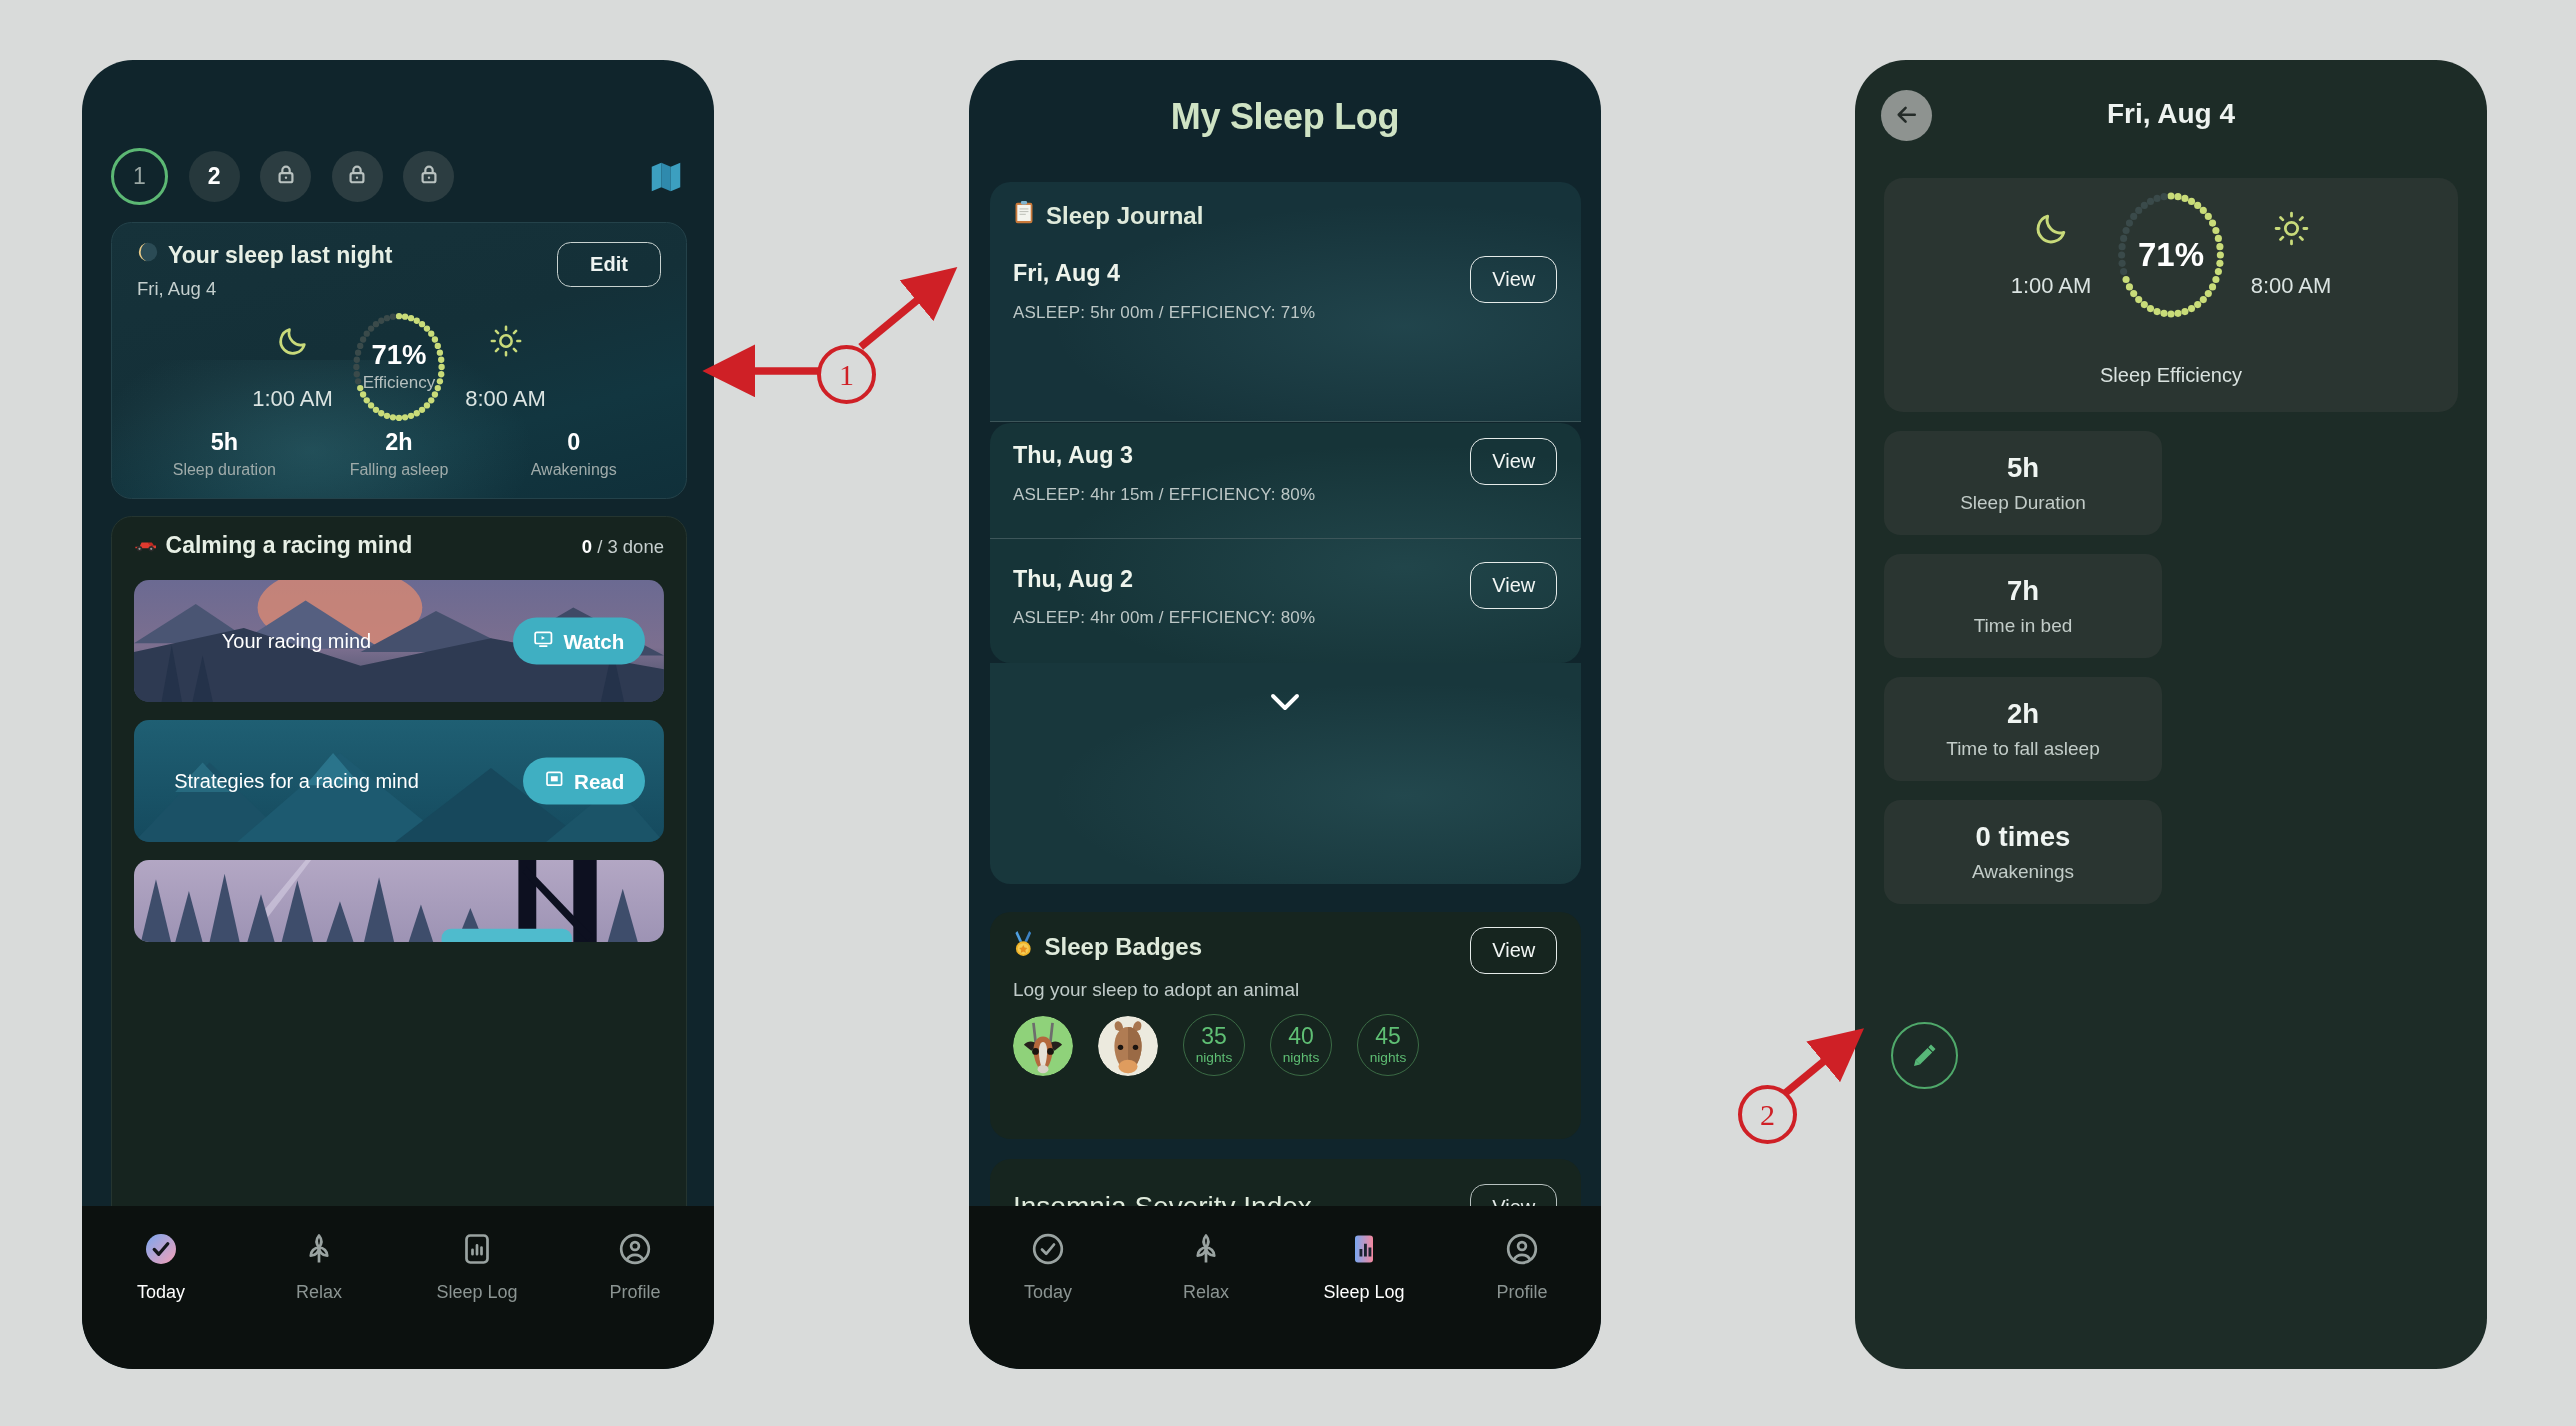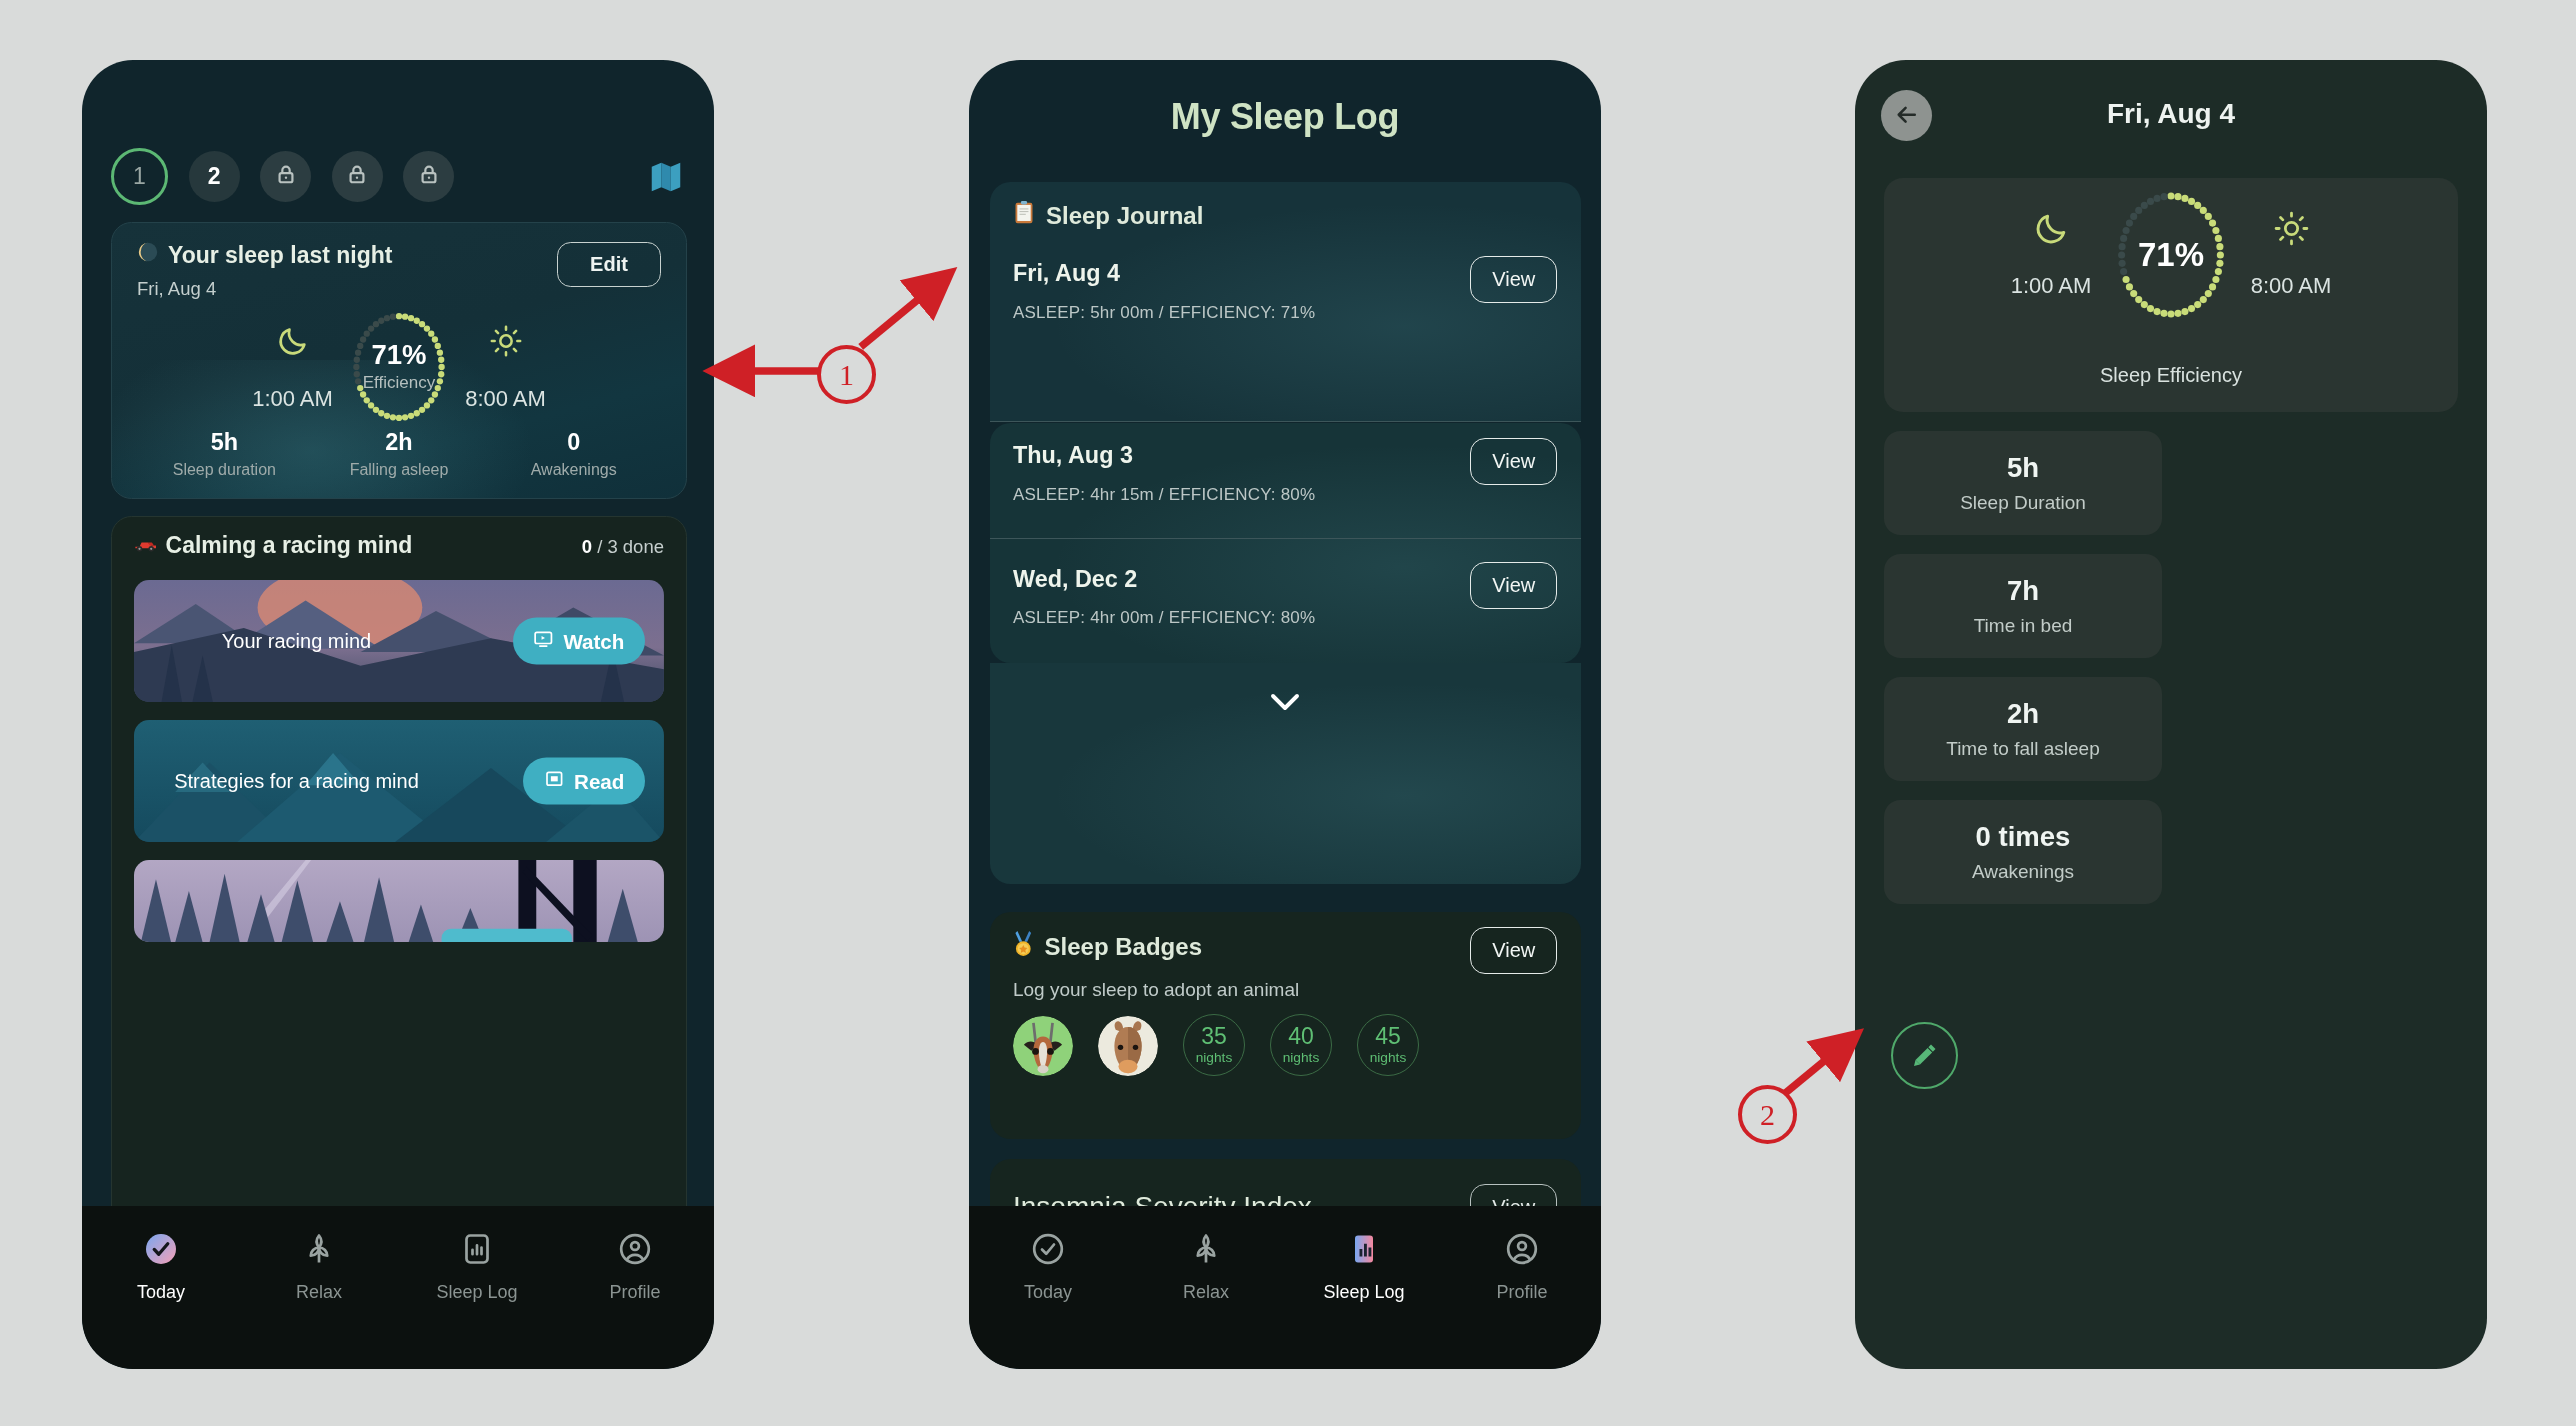--- a/index.html
+++ b/index.html
@@ -488,21 +488,21 @@
 
   <div class="card" id="jcard2">
     <div class="jcard-glow"></div>
     <div class="jrow">
       <div class="d" style="top:19px">Thu, Aug 3</div>
       <div class="s" style="top:62px">ASLEEP: 4hr 15m / EFFICIENCY: 80%</div>
       <div class="viewbtn" style="right:23.4px;top:15px">View</div>
     </div>
     <div class="jdiv" style="top:115px"></div>
     <div class="jrow">
-      <div class="d" style="top:143px">Wed, Dec 2</div>
+      <div class="d" style="top:143px">Thu, Aug 2</div>
       <div class="s" style="top:185px">ASLEEP: 4hr 00m / EFFICIENCY: 80%</div>
       <div class="viewbtn" style="right:23.4px;top:139px">View</div>
     </div>
   </div>
 
   <div class="card" id="jcard3">
     <div class="jcard-glow"></div>
     <div style="position:absolute;left:0;right:0;top:27.5px;display:flex;justify-content:center">
       <span>
         <svg width="36" height="22" viewBox="0 0 24 14" fill="none" stroke="#ffffff" stroke-width="2.6" stroke-linecap="round" stroke-linejoin="round">

